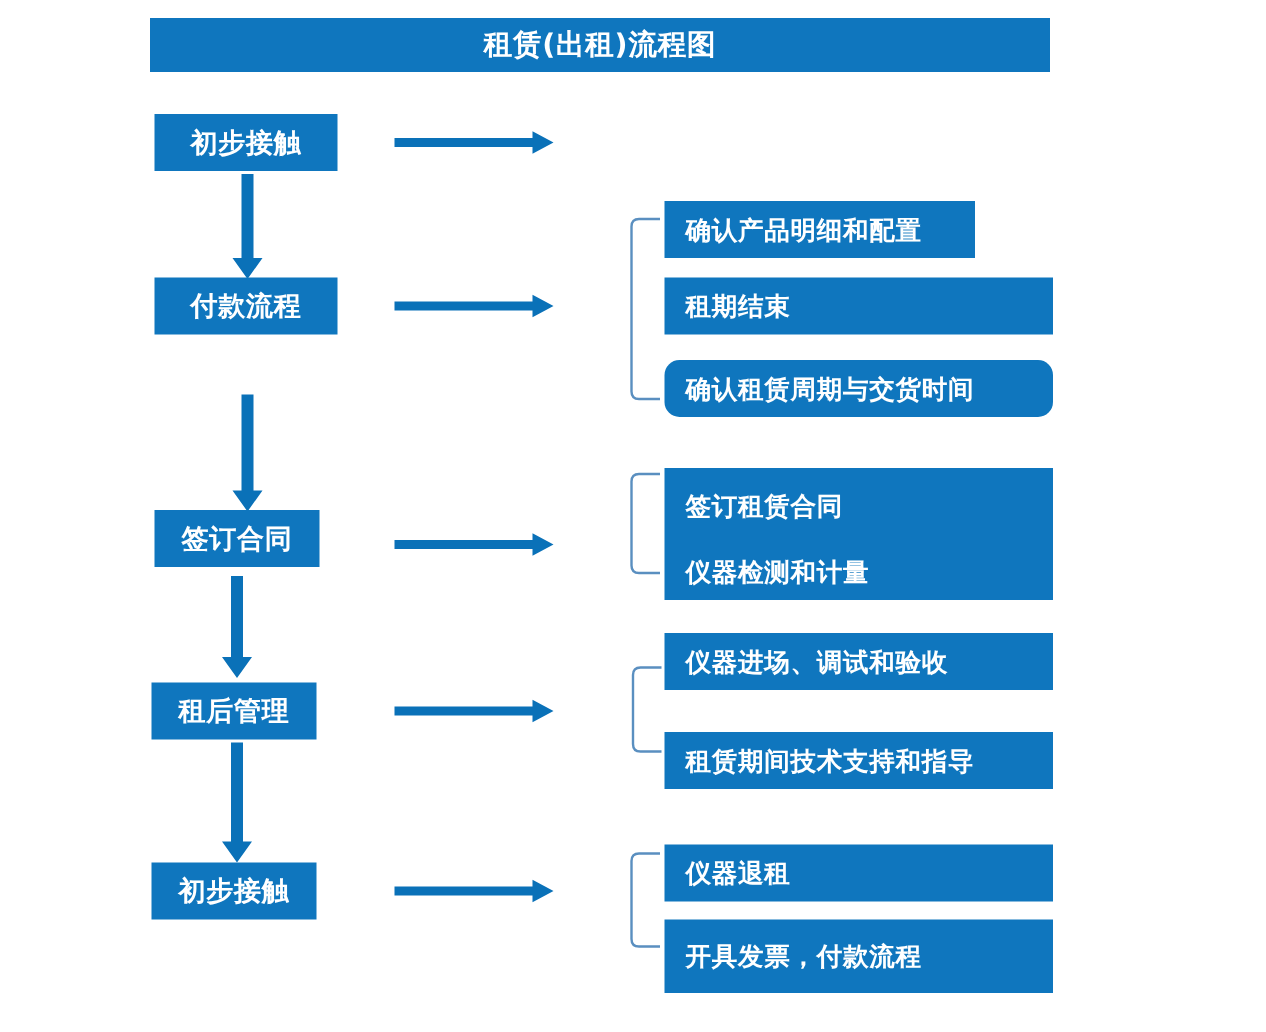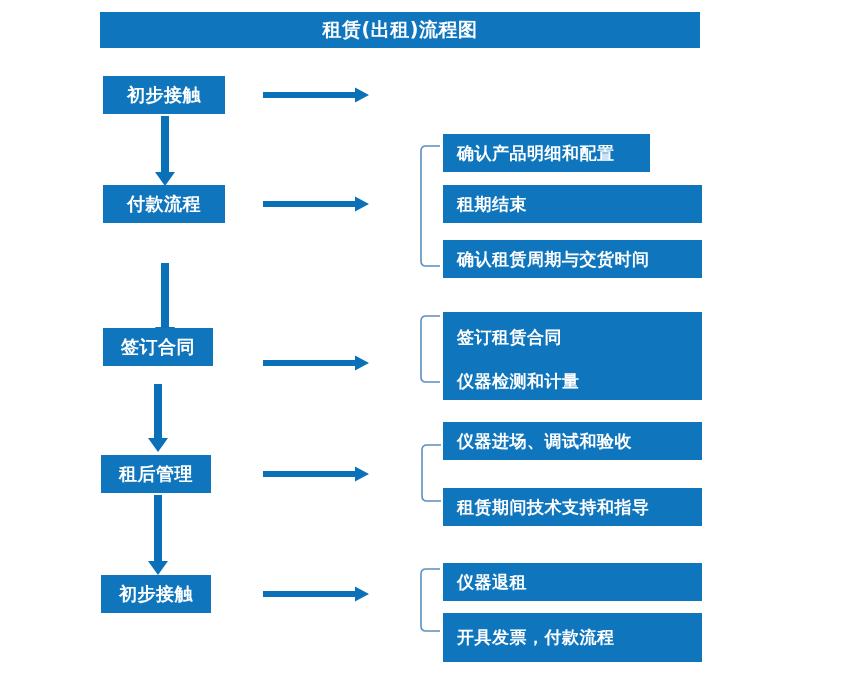--- a/index.html
+++ b/index.html
@@ -78,23 +78,23 @@
   </svg>
 
   <svg class="bracket-svg" style="left:420px; top:145px;" width="22" height="122" viewBox="0 0 22 122">
     <path d="M20 1 H6 Q1 1 1 6 V116 Q1 121 6 121 H20" fill="none" stroke="#5A8FC0" stroke-width="1.6"></path>
   </svg>
 
   <div class="box detail-box" style="left:443px; top:134px; width:207px; height:38px;">确认产品明细和配置</div>
 
   <div class="box detail-box" style="left:443px; top:185px; width:259px; height:38px;">租期结束</div>
 
-  <div class="box detail-box" style="left:443px; top:240px; width:259px; height:38px;">确认租赁周期与交货时间</div>
+  <div class="box detail-box" style="left:443px; top:240px; width:259px; height:38px;border-radius:10px;">确认租赁周期与交货时间</div>
 
-  <div class="box stage-box" style="left:103px; top:328px; width:110px; height:38px;">签订合同</div>
+  <div class="box stage-box" style="left:103px; top:340px; width:110px; height:38px;">签订合同</div>
 
   <svg class="arrow-svg" style="left:263px; top:354px;" width="106" height="18" viewBox="0 0 106 18">
     <path d="M0 6 H92 V1.5 L106 9 L92 16.5 V12 H0 Z" fill="#0A71B8"></path>
   </svg>
 
   <svg class="vline-svg" style="left:148px; top:384px;" width="20" height="68" viewBox="0 0 20 68">
     <path d="M6 0 H14 V54 H20 L10 68 L0 54 H6 Z" fill="#0A71B8"></path>
   </svg>
 
   <svg class="bracket-svg" style="left:420px; top:315px;" width="22" height="68" viewBox="0 0 22 68">

